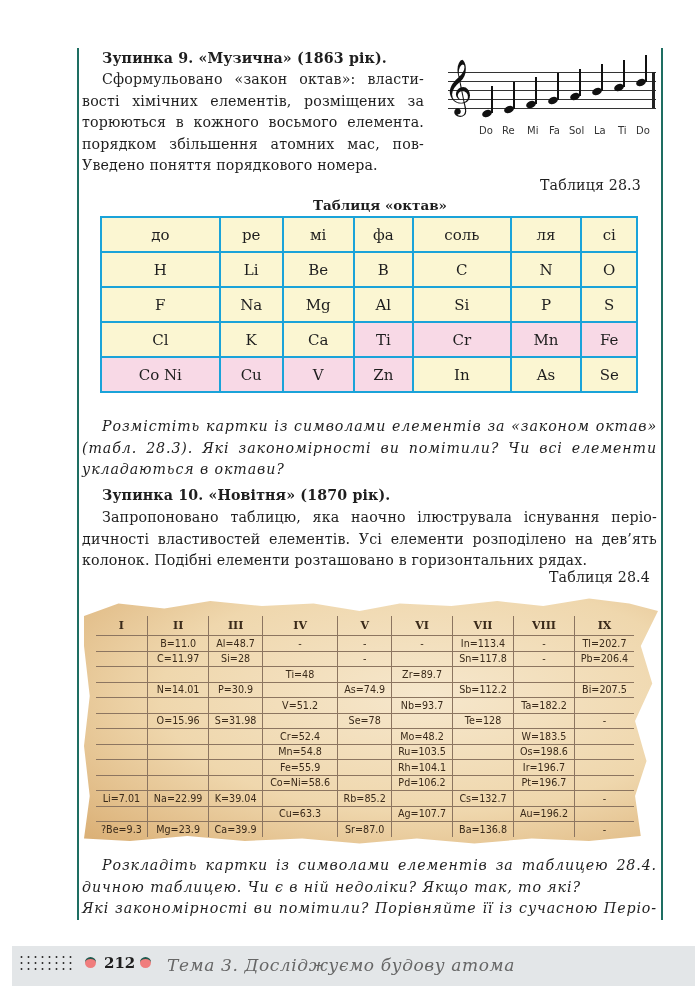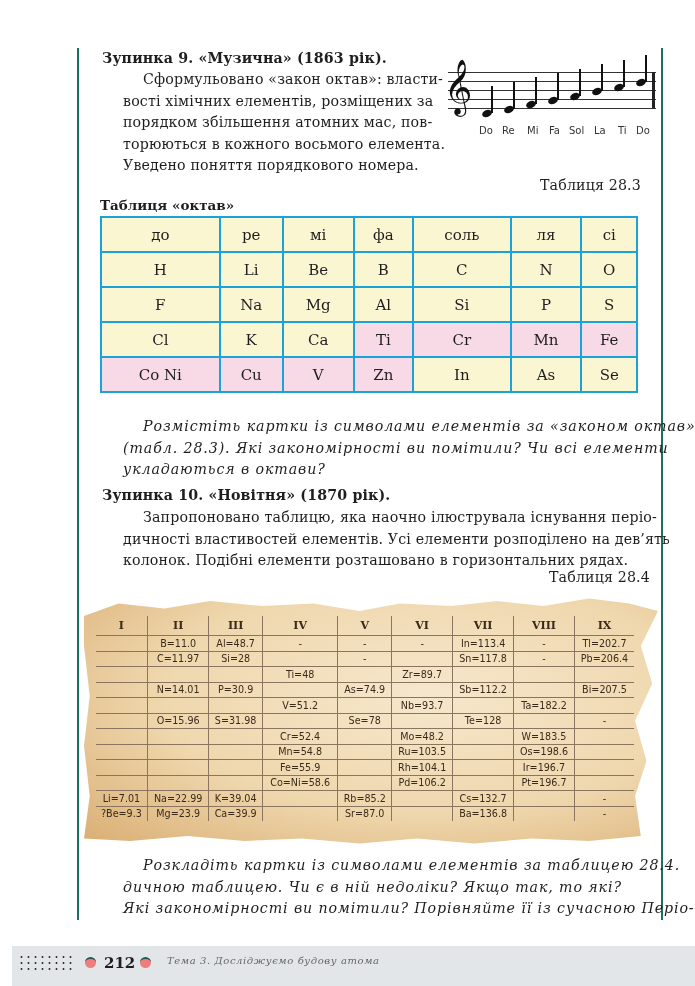--- a/index.html
+++ b/index.html
@@ -8,39 +8,39 @@
     background: #ffffff;
     font-family: "DejaVu Serif", "Liberation Serif", serif;
     color: #1e1e1e;
   }
   .vline-left { position: absolute; left: 77px; top: 48px; width: 2px; height: 872px; background: #1e6e62; }
   .vline-right { position: absolute; left: 661px; top: 48px; width: 2px; height: 872px; background: #1e6e62; }
 
   .text {
     position: absolute; font-size: 14.2px; line-height: 21.6px; letter-spacing: 0.15px;
   }
-  .line { display: block; text-align: justify; text-align-last: justify; white-space: nowrap; margin-left: 41px; }
+  .line { display: block; text-align: justify; text-align-last: justify; white-space: nowrap; }
   .line.last { text-align-last: left; }
   .indent { padding-left: 20px; }
 
   #stop9-heading { left: 102px; top: 48px; width: 330px; font-weight: bold; font-size: 14.2px; }
   #stop9-body { left: 82px; top: 69px; width: 342px; }
 
   
   #staff { position: absolute; left: 438px; top: 46px; width: 222px; height: 96px; }
   #staff .sl { position: absolute; left: 10px; width: 208px; height: 1px; background: #333; }
   #staff .bar { position: absolute; left: 214px; top: 26px; width: 3px; height: 36px; background: #222; }
   #staff .clef { position: absolute; left: 6px; top: 10px; font-size: 48px; line-height: 60px; font-family: "DejaVu Sans", sans-serif; color: #111; }
   .note { position: absolute; width: 10px; height: 7px; border-radius: 50%; background: #111; transform: rotate(-20deg); }
   .stem { position: absolute; width: 1.5px; height: 27px; background: #111; }
   .solfege { position: absolute; top: 79px; font-family: "DejaVu Sans", "Liberation Sans", sans-serif; font-size: 10px; color: #333; }
 
   .table-caption-right { position: absolute; font-size: 14.2px; letter-spacing: 0.15px; }
   #tbl283-label { left: 540px; top: 177px; }
-  #octave-title { position: absolute; left: 100px; width: 560px; top: 197px; font-weight: bold; font-size: 13.5px; }
+  #octave-title { position: absolute; left: 100px; width: 560px; top: 197px; text-align: center; font-weight: bold; font-size: 13.5px; }
 
   #octave-table {
     position: absolute; left: 100px; top: 216px; width: 538px; border-collapse: collapse;
     font-size: 15px;
   }
   #octave-table td {
     border: 2.5px solid #1aa3d9; height: 33px; text-align: center; vertical-align: middle;
     background: #fbf6d2; padding: 0;
   }
   #octave-table td.pink { background: #f8d9e6; }
@@ -73,34 +73,34 @@
 
   #task2 { left: 82px; top: 855px; width: 575px; font-style: italic; letter-spacing: 0.9px; }
 
   
   #footer { position: absolute; left: 0; top: 946px; width: 695px; height: 40px; background: #e3e6e8; margin-left: 12px; }
   #dots { position: absolute; left: 6px; top: 8px; width: 54px; height: 20px;
     background-image: radial-gradient(circle, #333 0.9px, transparent 1.2px);
     background-size: 7px 6px; }
   .pdot { position: absolute; top: 11px; width: 11px; height: 11px; border-radius: 50%; background: #f07d7d; border-top: 2px solid #1f5a4f; box-sizing: border-box; }
   #page-num { position: absolute; left: 92px; top: 8px; font-weight: bold; font-size: 15px; color: #1e1e1e; }
-  #footer-topic { position: absolute; left: 155px; top: 9px; font-style: italic; font-size: 10px; color: #666; letter-spacing: 0.6px; }
+  #footer-topic { position: absolute; left: 155px; top: 9px; font-style: italic; font-size: 17px; color: #666; letter-spacing: 0.6px; }
 </style>
 </head>
 <body>
 
 <div class="vline-left"></div>
 <div class="vline-right"></div>
 
 <div id="stop9-heading" class="text">Зупинка 9. «Музична» (1863 рік).</div>
 <div id="stop9-body" class="text">
   <span class="line indent">Сформульовано «закон октав»: власти-</span>
   <span class="line">вості хімічних елементів, розміщених за</span>
+  <span class="line">торюються в кожного восьмого елемента.</span>
   <span class="line">порядком збільшення атомних мас, пов-</span>
-  <span class="line">торюються в кожного восьмого елемента.</span>
   <span class="line last">Уведено поняття порядкового номера.</span>
 </div>
 
 <div id="staff">
   <div class="sl" style="top:26px"></div>
   <div class="sl" style="top:35px"></div>
   <div class="sl" style="top:44px"></div>
   <div class="sl" style="top:53px"></div>
   <div class="sl" style="top:62px"></div>
   <div class="bar"></div>
@@ -329,20 +329,31 @@
         <td>Na=22.99</td>
         <td>K=39.04</td>
         <td></td>
         <td>Rb=85.2</td>
         <td></td>
         <td>Cs=132.7</td>
         <td></td>
         <td>-</td>
       </tr>
       <tr>
+        <td></td>
+        <td></td>
+        <td></td>
+        <td>Cu=63.3</td>
+        <td></td>
+        <td>Ag=107.7</td>
+        <td></td>
+        <td>Au=196.2</td>
+        <td></td>
+      </tr>
+      <tr>
         <td>?Be=9.3</td>
         <td>Mg=23.9</td>
         <td>Ca=39.9</td>
         <td></td>
         <td>Sr=87.0</td>
         <td></td>
         <td>Ba=136.8</td>
         <td></td>
         <td>-</td>
       </tr>

